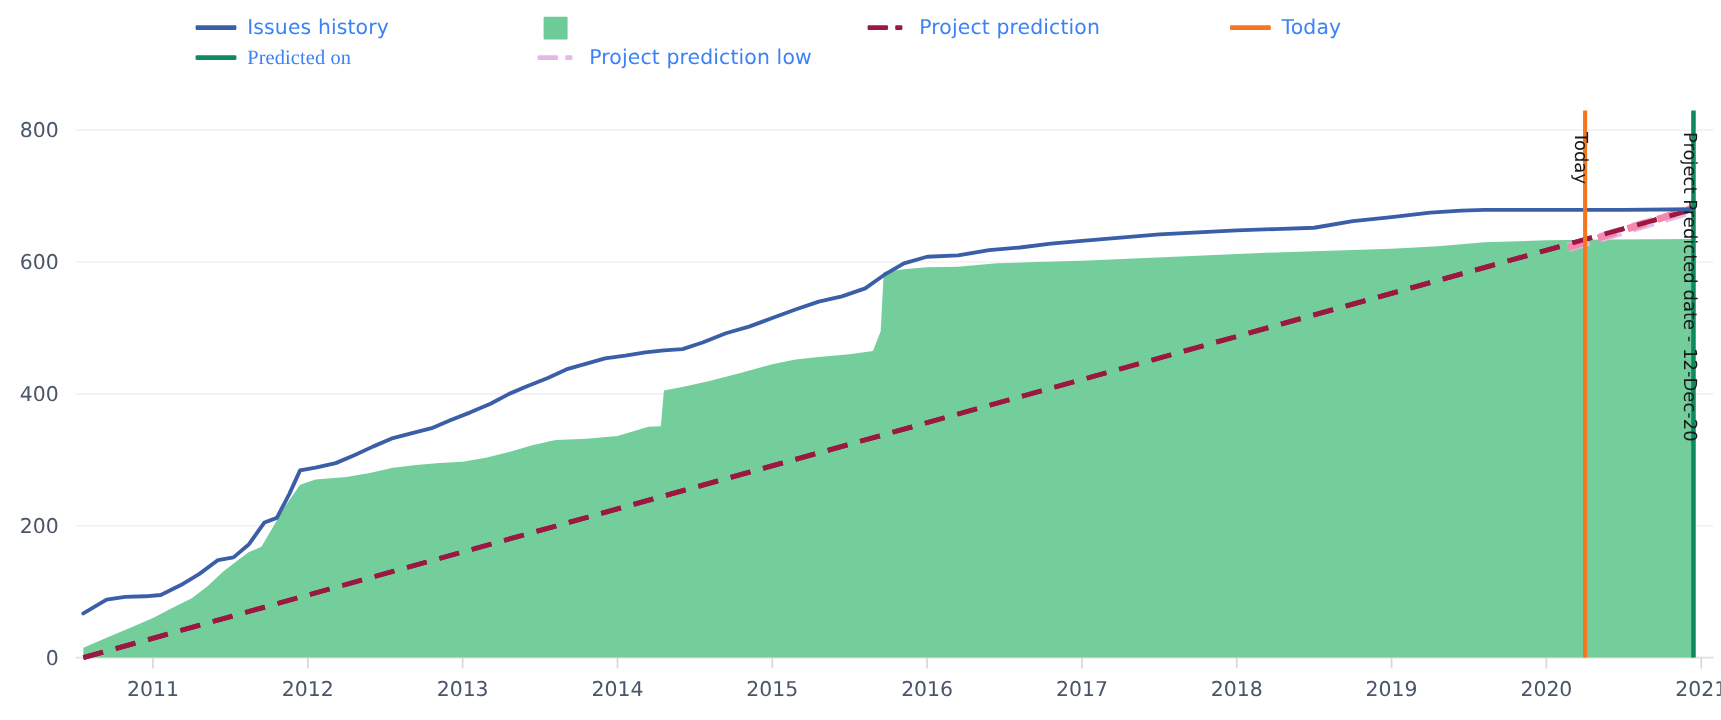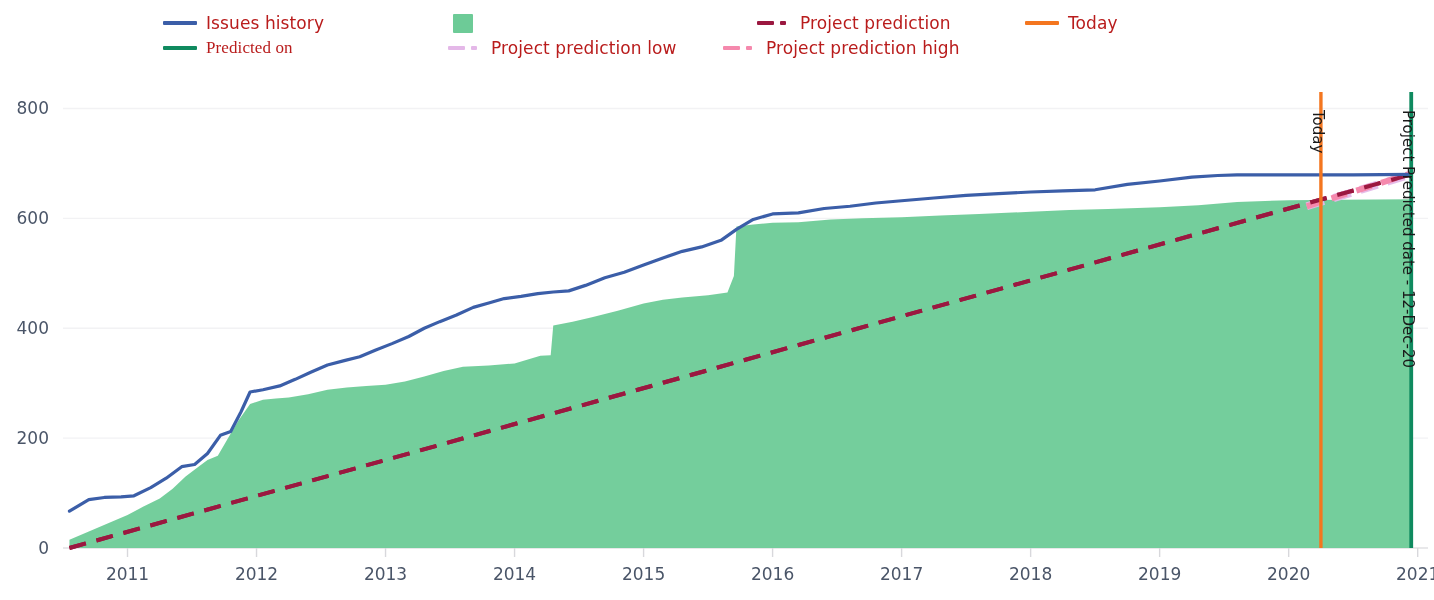--- a/index.html
+++ b/index.html
@@ -69,21 +69,21 @@
   .legend-marker .swatch {
     position: absolute;
     left: 5px;
     top: 0px;
     width: 20px;
     height: 19px;
     border-radius: 1px;
   }
   .legend-label {
     font-size: 17px;
-    color: #b91c1c;
+    color: #3b82f6;
     letter-spacing: 0.1px;
   }
 
   
   .plot-wrap {
     position: absolute;
     left: 0;
     top: 0;
     width: 1434px;
     height: 600px;
@@ -117,21 +117,21 @@
         <span class="legend-marker">
           <span class="solid-line" style="background: rgb(59, 94, 168);"></span>
         </span>
         <span class="legend-label">Issues history</span>
       </div>
       <div class="legend-item" style="left: 448px; top: 0px;">
         <span class="legend-marker">
           <span class="swatch" style="background: rgb(109, 203, 151);"></span>
         </span>
       </div>
-      <div class="legend-item" style="left: 723px; top: 0px; margin-left: 34px;">
+      <div class="legend-item" style="left: 723px; top: 0px;">
         <span class="legend-marker">
           <span class="dash-a" style="background: rgb(155, 24, 64);"></span>
           <span class="dash-b" style="background: rgb(155, 24, 64);"></span>
         </span>
         <span class="legend-label">Project prediction</span>
       </div>
       <div class="legend-item" style="left: 1025px; top: 0px;">
         <span class="legend-marker">
           <span class="solid-line" style="background: rgb(244, 118, 31);"></span>
         </span>
@@ -142,27 +142,20 @@
           <span class="solid-line" style="background: rgb(15, 138, 95);"></span>
         </span>
         <span class="legend-label">Predicted on</span>
       </div>
       <div class="legend-item" style="left: 448px; top: 25px; text-align: center;">
         <span class="legend-marker">
           <span class="dash-a" style="background: rgb(228, 184, 232);"></span>
           <span class="dash-b" style="background: rgb(228, 184, 232);"></span>
         </span>
         <span class="legend-label">Project prediction low</span>
-      </div>
-      <div class="legend-item" style="left: 723px; top: 25px;">
-        <span class="legend-marker">
-          <span class="dash-a" style="background: rgb(245, 137, 173);"></span>
-          <span class="dash-b" style="background: rgb(245, 137, 173);"></span>
-        </span>
-        <span class="legend-label">Project prediction high</span>
       </div>
     </div>
 
   <div class="plot-wrap">
     <svg class="plot" width="1434" height="600" id="plot-svg">
         <g>
           <line x1="63" y1="548" x2="1428" y2="548" stroke="#f2f2f4" stroke-width="1.4"></line>
           <text x="49" y="554" class="tick-label y-tick-label">0</text>
           <line x1="63" y1="438.12048192771084" x2="1428" y2="438.12048192771084" stroke="#f2f2f4" stroke-width="1.4"></line>
           <text x="49" y="444.12048192771084" class="tick-label y-tick-label">200</text>

